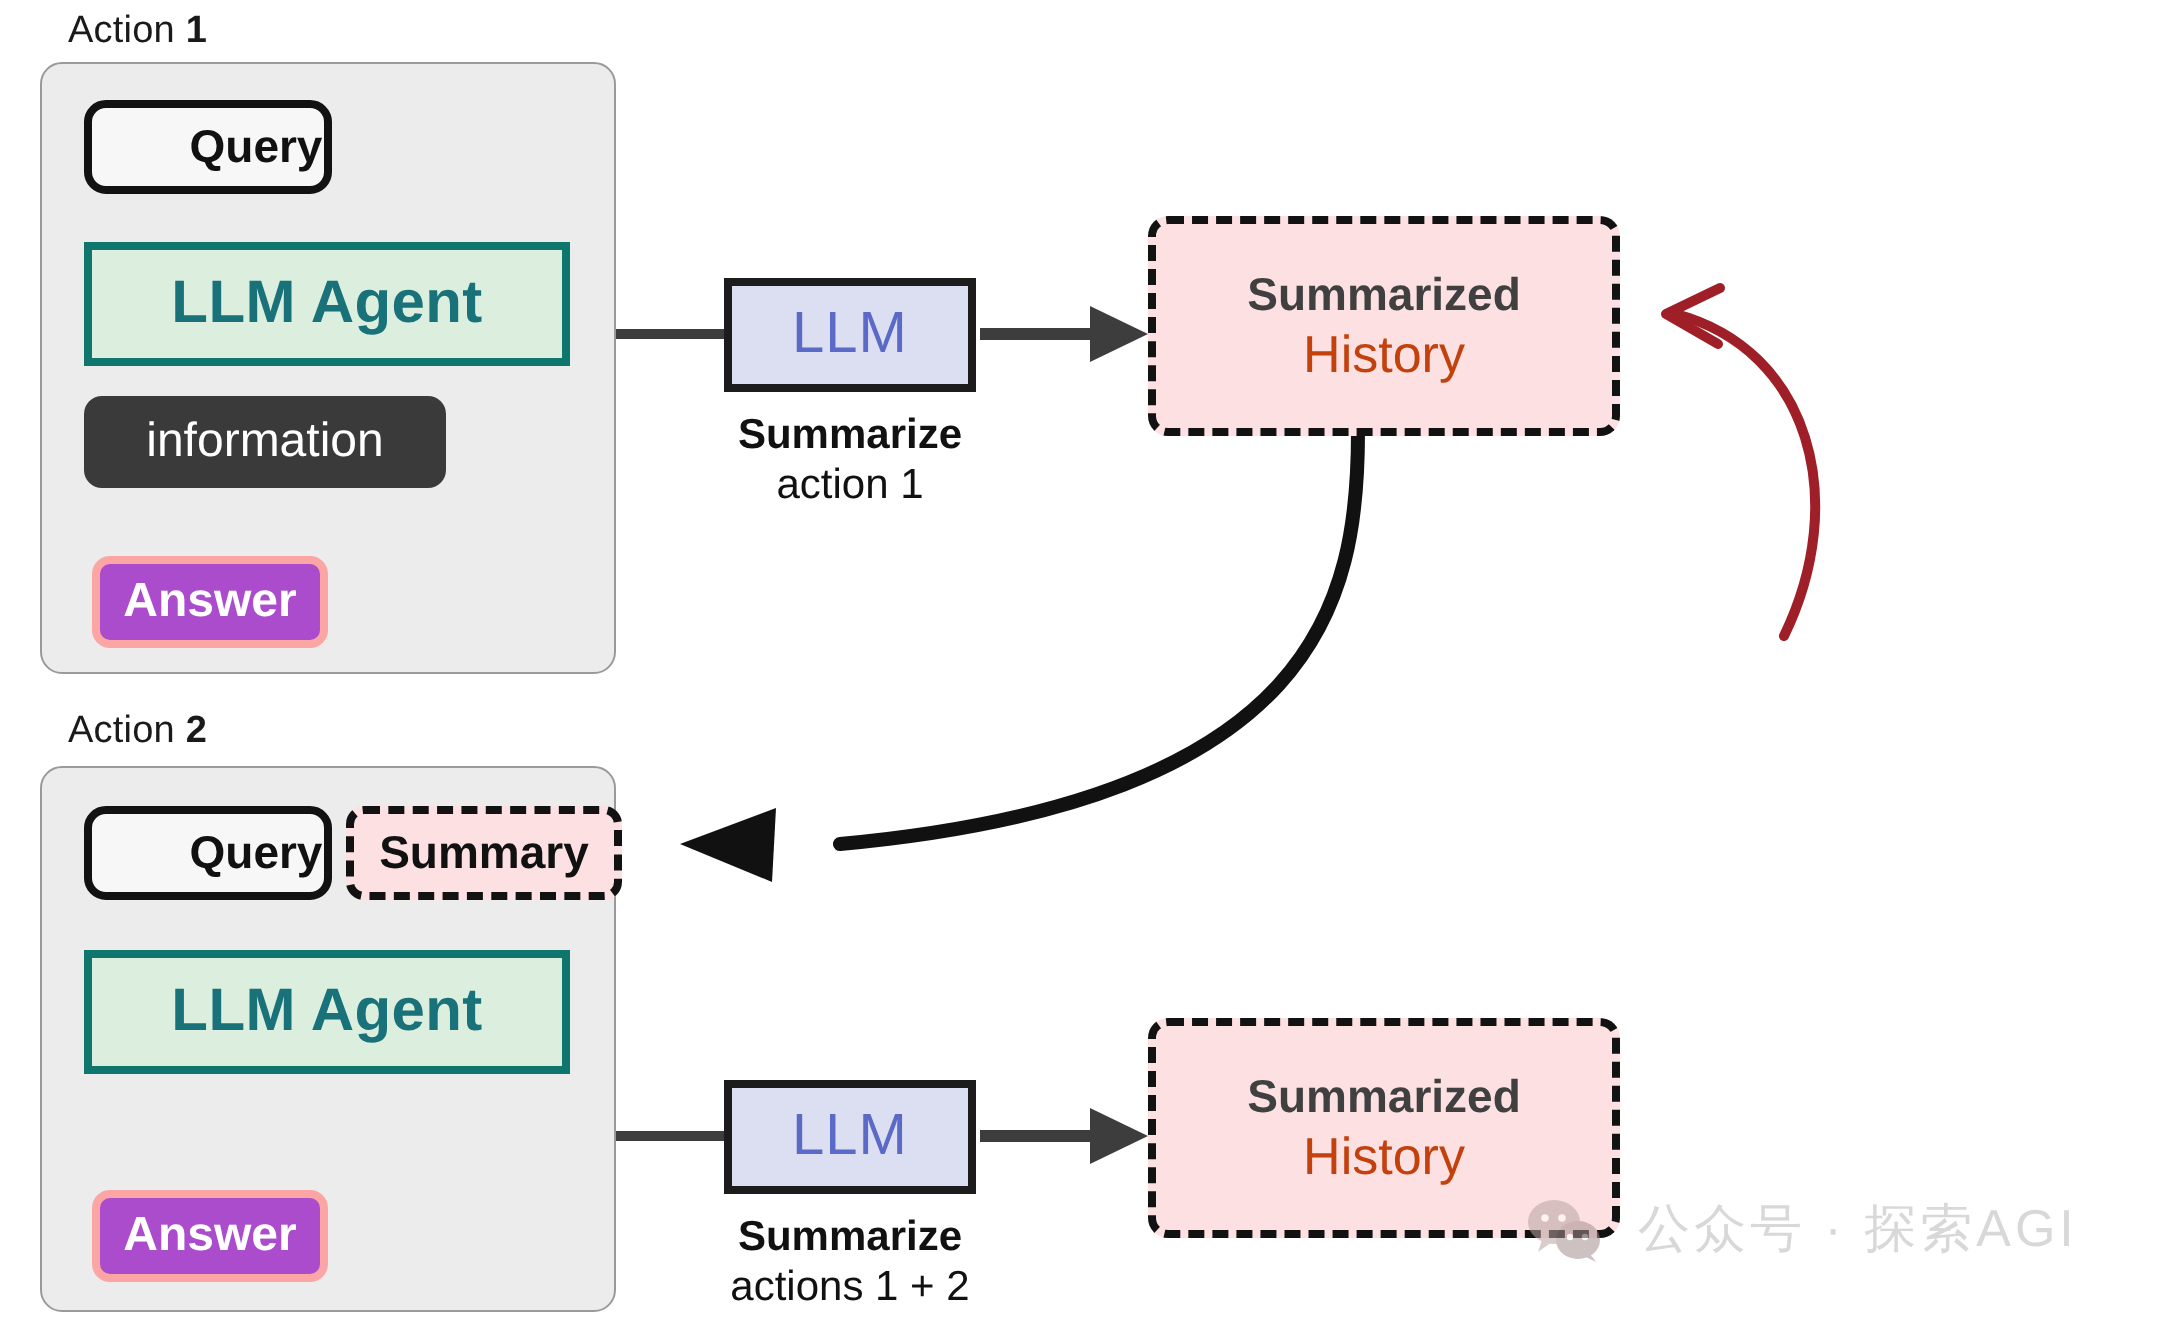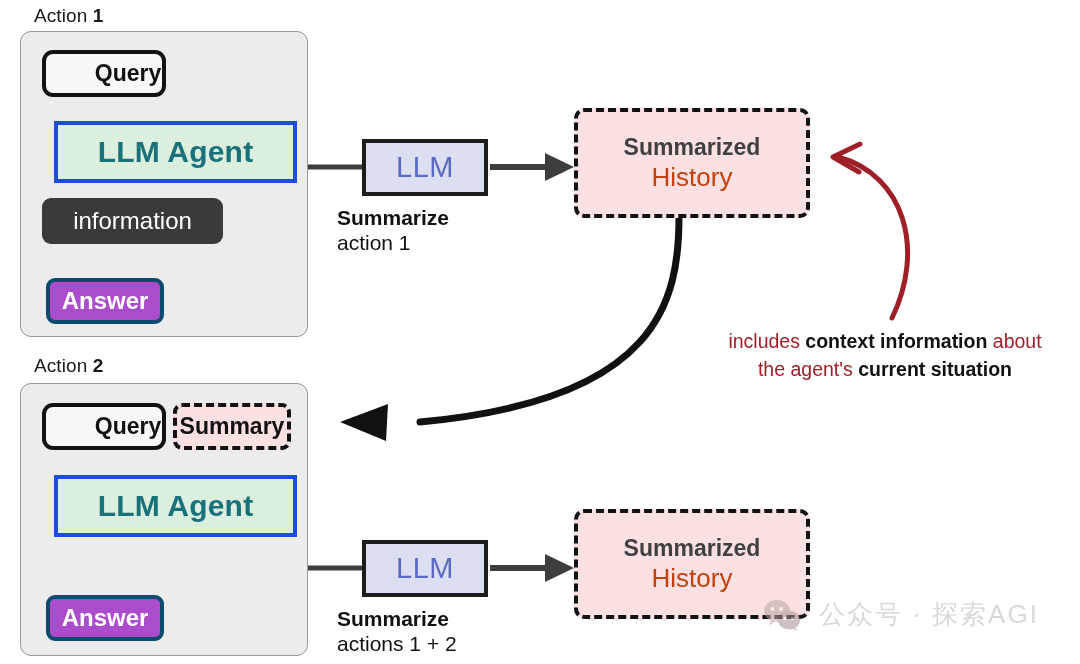--- a/index.html
+++ b/index.html
@@ -54,37 +54,36 @@
   .summary-box {
     background: #fce0e2;
     border: 4px dashed #121212;
     border-radius: 9px;
     font-size: 23px;
     font-weight: 700;
     color: #111111;
   }
   .agent-box {
     background: #dcefdf;
-    border: 4px solid #1d4ed8;
+    border: 4px solid #0f766e;
     font-size: 30px;
     font-weight: 700;
     color: #19717a;
     letter-spacing: .2px;
-    margin-left: 12px;
   }
   .calc-box {
     background: #3a3a3a;
     border-radius: 9px;
     font-size: 24px;
     font-weight: 400;
     color: #ffffff;
   }
   .answer-box {
     background: #ab4ccd;
-    border: 4px solid #0c4a6e;
+    border: 4px solid #fca5a5;
     border-radius: 9px;
     font-size: 24px;
     font-weight: 700;
     color: #ffffff;
   }
   .llm-box {
     background: #dcdff2;
     border: 4px solid #1c1c1c;
     font-size: 29px;
     font-weight: 400;
@@ -99,21 +98,21 @@
     flex-direction: column;
     align-items: center;
     justify-content: center;
     line-height: 1.24;
   }
   .hist-box .l1 { font-size: 23px; font-weight: 700; color: #404040; }
   .hist-box .l2 { font-size: 26px; font-weight: 400; color: #c2410c; }
 
   
   .llm-caption {
-    text-align: left;
+    text-align: center;
     line-height: 1.2;
     white-space: nowrap;
   }
   .llm-caption .c1 { font-size: 21px; font-weight: 700; color: #111111; display:block; }
   .llm-caption .c2 { font-size: 21px; font-weight: 400; color: #111111; display:block; }
 
   
   .annot {
     text-align: center;
     font-size: 19.5px;
@@ -235,41 +234,33 @@
   <div class="abs llm-caption" style="left:337px; top:205px; width:176px;">
     <span class="c1">Summarize</span>
     <span class="c2">action 1</span>
   </div>
 
   <div class="abs hist-box" style="left:574px; top:108px; width:236px; height:110px;">
     <span class="l1">Summarized</span>
     <span class="l2">History</span>
   </div>
 
-  <div class="abs annot" style="left:700px; top:327px; width:370px;">
-    <div>
-      <span>includes </span><b>context information</b><span> about</span>
-    </div>
-    <div>
-      <span>the agent's </span><b>current situation</b>
-    </div>
-  </div>
 
   <div class="abs action-label" style="left:34px; top:355px;">
     <span>Action</span>
     <b>2</b>
   </div>
 
   <div class="abs action-box" style="left:20px; top:383px; width:288px; height:273px;"></div>
 
   <div class="abs node query-box" style="left:42px; top:403px; width:124px; height:47px;">
     <span>Query</span>
   </div>
 
-  <div class="abs node summary-box" style="left:173px; top:403px; width:118px; height:47px;">
+  <div class="abs node summary-box" style="left:173px; top:403px; width:138px; height:47px;">
     <span>Summary</span>
   </div>
 
   <div class="abs node agent-box" style="left:42px; top:475px; width:243px; height:62px;">
     <span>LLM Agent</span>
   </div>
 
   <div class="abs node answer-box" style="left:46px; top:595px; width:118px; height:46px;">
     <span>Answer</span>
   </div>

